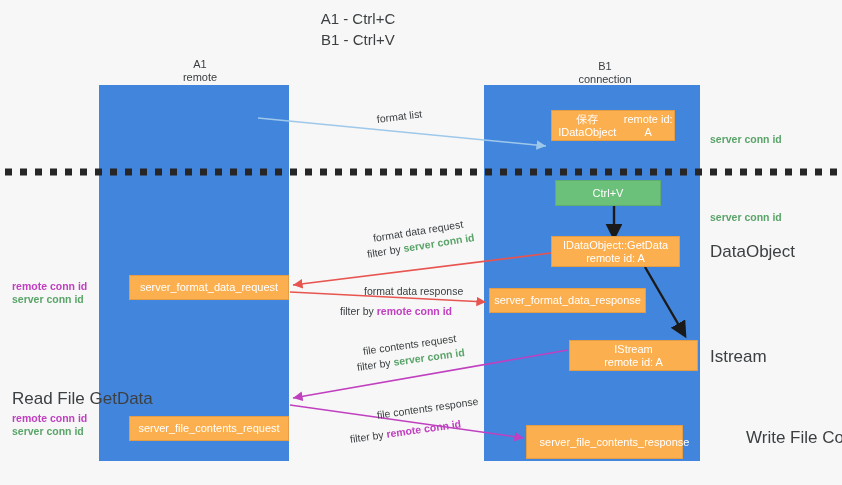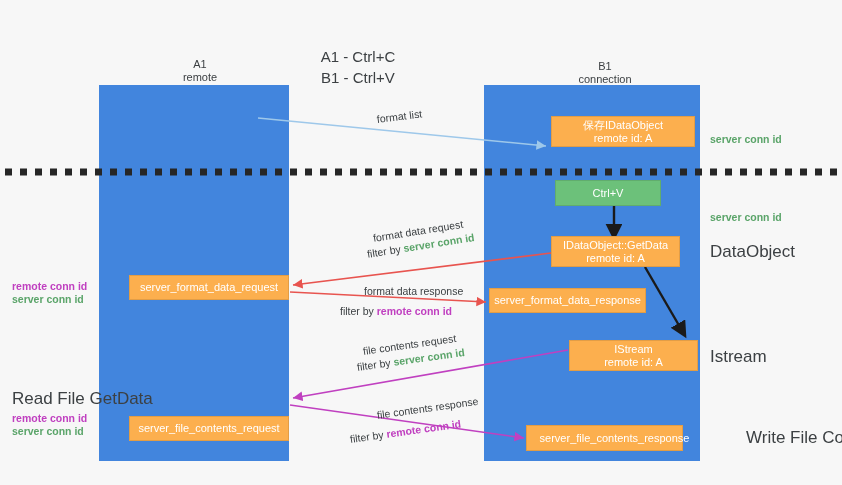--- a/index.html
+++ b/index.html
@@ -11,21 +11,21 @@
     overflow:hidden;
   }
   #stage{position:relative;width:842px;height:485px;}
   svg#wires{position:absolute;left:0;top:0;width:842px;height:485px;pointer-events:none;}
 
   .lane{position:absolute;background:#4285dd;}
   .lane-title{position:absolute;text-align:center;font-size:11px;line-height:13px;color:#3c4043;}
 
   .title{
     position:absolute;left:0;top:8px;width:716px;text-align:center;
-    font-size:15px;line-height:21px;color:#3c4043;margin-top:38px;
+    font-size:15px;line-height:21px;color:#3c4043;
   }
 
   .node{
     position:absolute;box-sizing:border-box;
     display:flex;align-items:center;justify-content:center;
     text-align:center;color:#fff;font-size:11px;line-height:13px;
     border:1px solid rgba(0,0,0,.10);
   }
   .node.green{background:#6cc17a;}
   .node.orange{background:#fcaf4e;}
@@ -93,21 +93,21 @@
     <line x1="290" y1="292" x2="486" y2="302" stroke="#e8544f" stroke-width="1.6" marker-end="url(#ar-red)"></line>
 
     <line x1="645" y1="267" x2="684" y2="334" stroke="#1a1a1a" stroke-width="2.4" marker-end="url(#ar-blk)"></line>
 
     <line x1="568" y1="350" x2="293" y2="398" stroke="#c040c0" stroke-width="1.6" marker-end="url(#ar-mag)"></line>
 
     <line x1="290" y1="405" x2="524" y2="438" stroke="#c040c0" stroke-width="1.6" marker-end="url(#ar-mag)"></line>
   </svg>
 
 
-  <div class="node orange" style="left:551px;top:116px;width:144px;height:31px;flex-direction:column;">
+  <div class="node orange" style="left:551px;top:110px;width:124px;height:31px;">
     <span>保存IDataObject</span>
     <span>remote id: A</span>
   </div>
 
   <div class="node green" style="left:555px;top:180px;width:106px;height:26px;">
     <span>Ctrl+V</span>
   </div>
 
   <div class="node orange" style="left:551px;top:236px;width:129px;height:31px;flex-direction:column;">
     <span>IDataObject::GetData</span>
@@ -124,21 +124,21 @@
 
   <div class="node orange" style="left:569px;top:340px;width:129px;height:31px;flex-direction:column;">
     <span>IStream</span>
     <span>remote id: A</span>
   </div>
 
   <div class="node orange" style="left:129px;top:416px;width:160px;height:25px;">
     <span>server_file_contents_request</span>
   </div>
 
-  <div class="node orange" style="left:526px;top:425px;width:157px;height:26px;padding-left:20px;">
+  <div class="node orange" style="left:526px;top:425px;width:157px;height:34px;padding-left:20px;">
     <span>server_file_contents_response</span>
   </div>
 
   <div class="edge-label r1" style="left:376px;top:112px;">format list</div>
 
   <div class="edge-label r2" style="left:372px;top:231px;">format data request</div>
   <div class="edge-label r2" style="left:366px;top:247px;">
     <span>filter by </span><span class="k-green">server conn id</span>
   </div>
 

